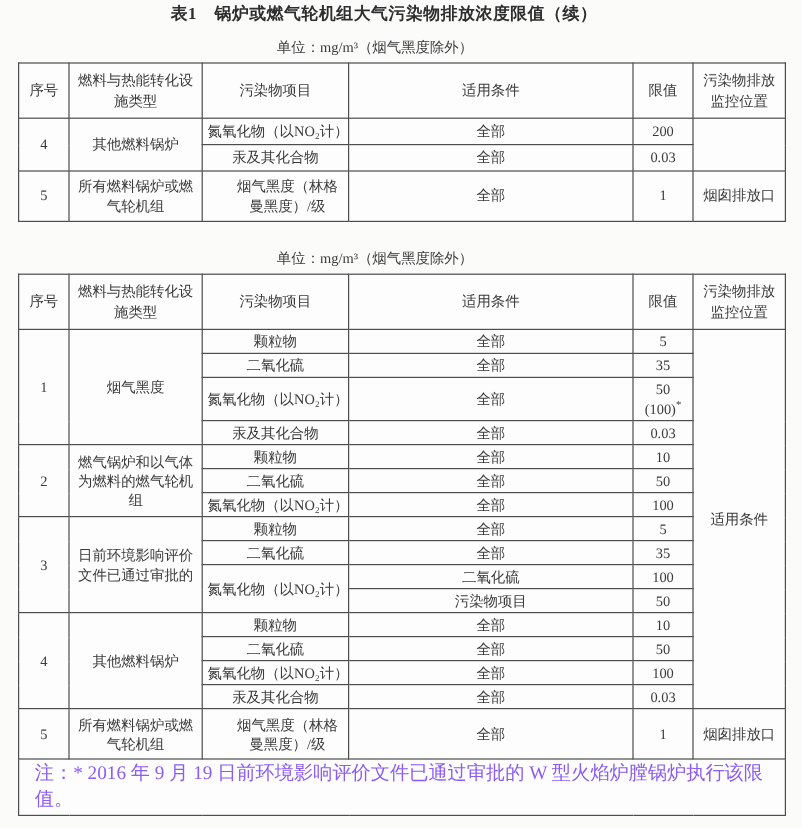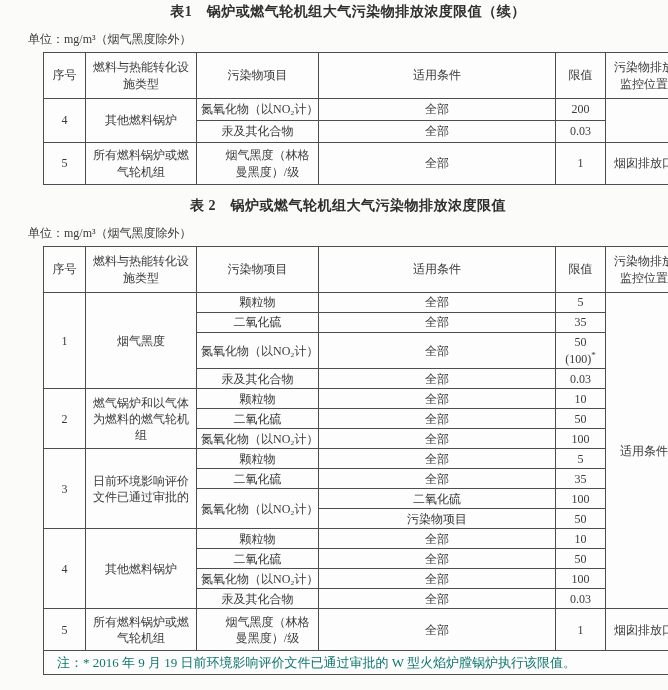--- a/index.html
+++ b/index.html
@@ -3,31 +3,31 @@
 <meta charset="utf-8">
 <style>
   * { box-sizing: border-box; }
   html, body {
     margin: 0; padding: 0;
     width: 668px; height: 690px;
     background: #fbfbfa;
     font-family: "Liberation Serif", "DejaVu Serif", serif;
     color: #3a3a3a;
   }
-  .doc { width: 640px; padding-top: 3px; margin-left: 28px; }
+  .doc { width: 640px; padding-top: 3px; }
   .tbl-title {
     text-align: center;
     font-size: 14px;
     font-weight: bold;
     color: #2e2e2e;
     letter-spacing: 0.5px;
     margin: 0;
   }
   .unit-line {
-    text-align: left;
+    text-align: center;
     font-size: 12px;
     padding-right: 15px;
     margin: 10px 0 4px 0;
   }
   table.limits {
     border-collapse: collapse;
     table-layout: fixed;
     width: 639px;
     margin-left: 15px;
     background: #fdfdfd;
@@ -47,22 +47,22 @@
   td.pollutant { font-size: 11.5px; white-space: nowrap; padding: 1px 2px; }
   td.pollutant.wrap { white-space: normal; padding-left: 24px; }
   tr.r { height: 22px; }
   tr.r2 { height: 20px; }
   tr.tall { height: 42px; }
   tr.mid { height: 36px; }
   tr.note-row td {
     height: 24px;
     text-align: left;
     padding-left: 13px;
-    color: #0f766e;
-    font-size: 13px;
+    color: #8b5cf6;
+    font-size: 16px;
   }
   .gap2 { height: 12px; }
   sup { font-size: 9px; }
   .limit2 { margin-top: -1px; }
 </style>
 </head>
 <body>
 
 <div class="doc">
 
@@ -106,21 +106,20 @@
       <td class="pollutant wrap">烟气黑度（林格曼黑度）/级</td>
       <td>全部</td>
       <td>1</td>
       <td>烟囱排放口</td>
     </tr>
   </tbody>
     </table>
 
   <div class="gap2"></div>
 
-  <div class="tbl-title">表 2　锅炉或燃气轮机组大气污染物排放浓度限值</div>
   <div class="unit-line">单位：mg/m³（烟气黑度除外）</div>
 
   <table class="limits">
     <colgroup>
       <col style="width:42px">
         <col style="width:111px">
         <col style="width:122px">
       <col style="width:237px">
         <col style="width:50px">
         <col style="width:77px">

